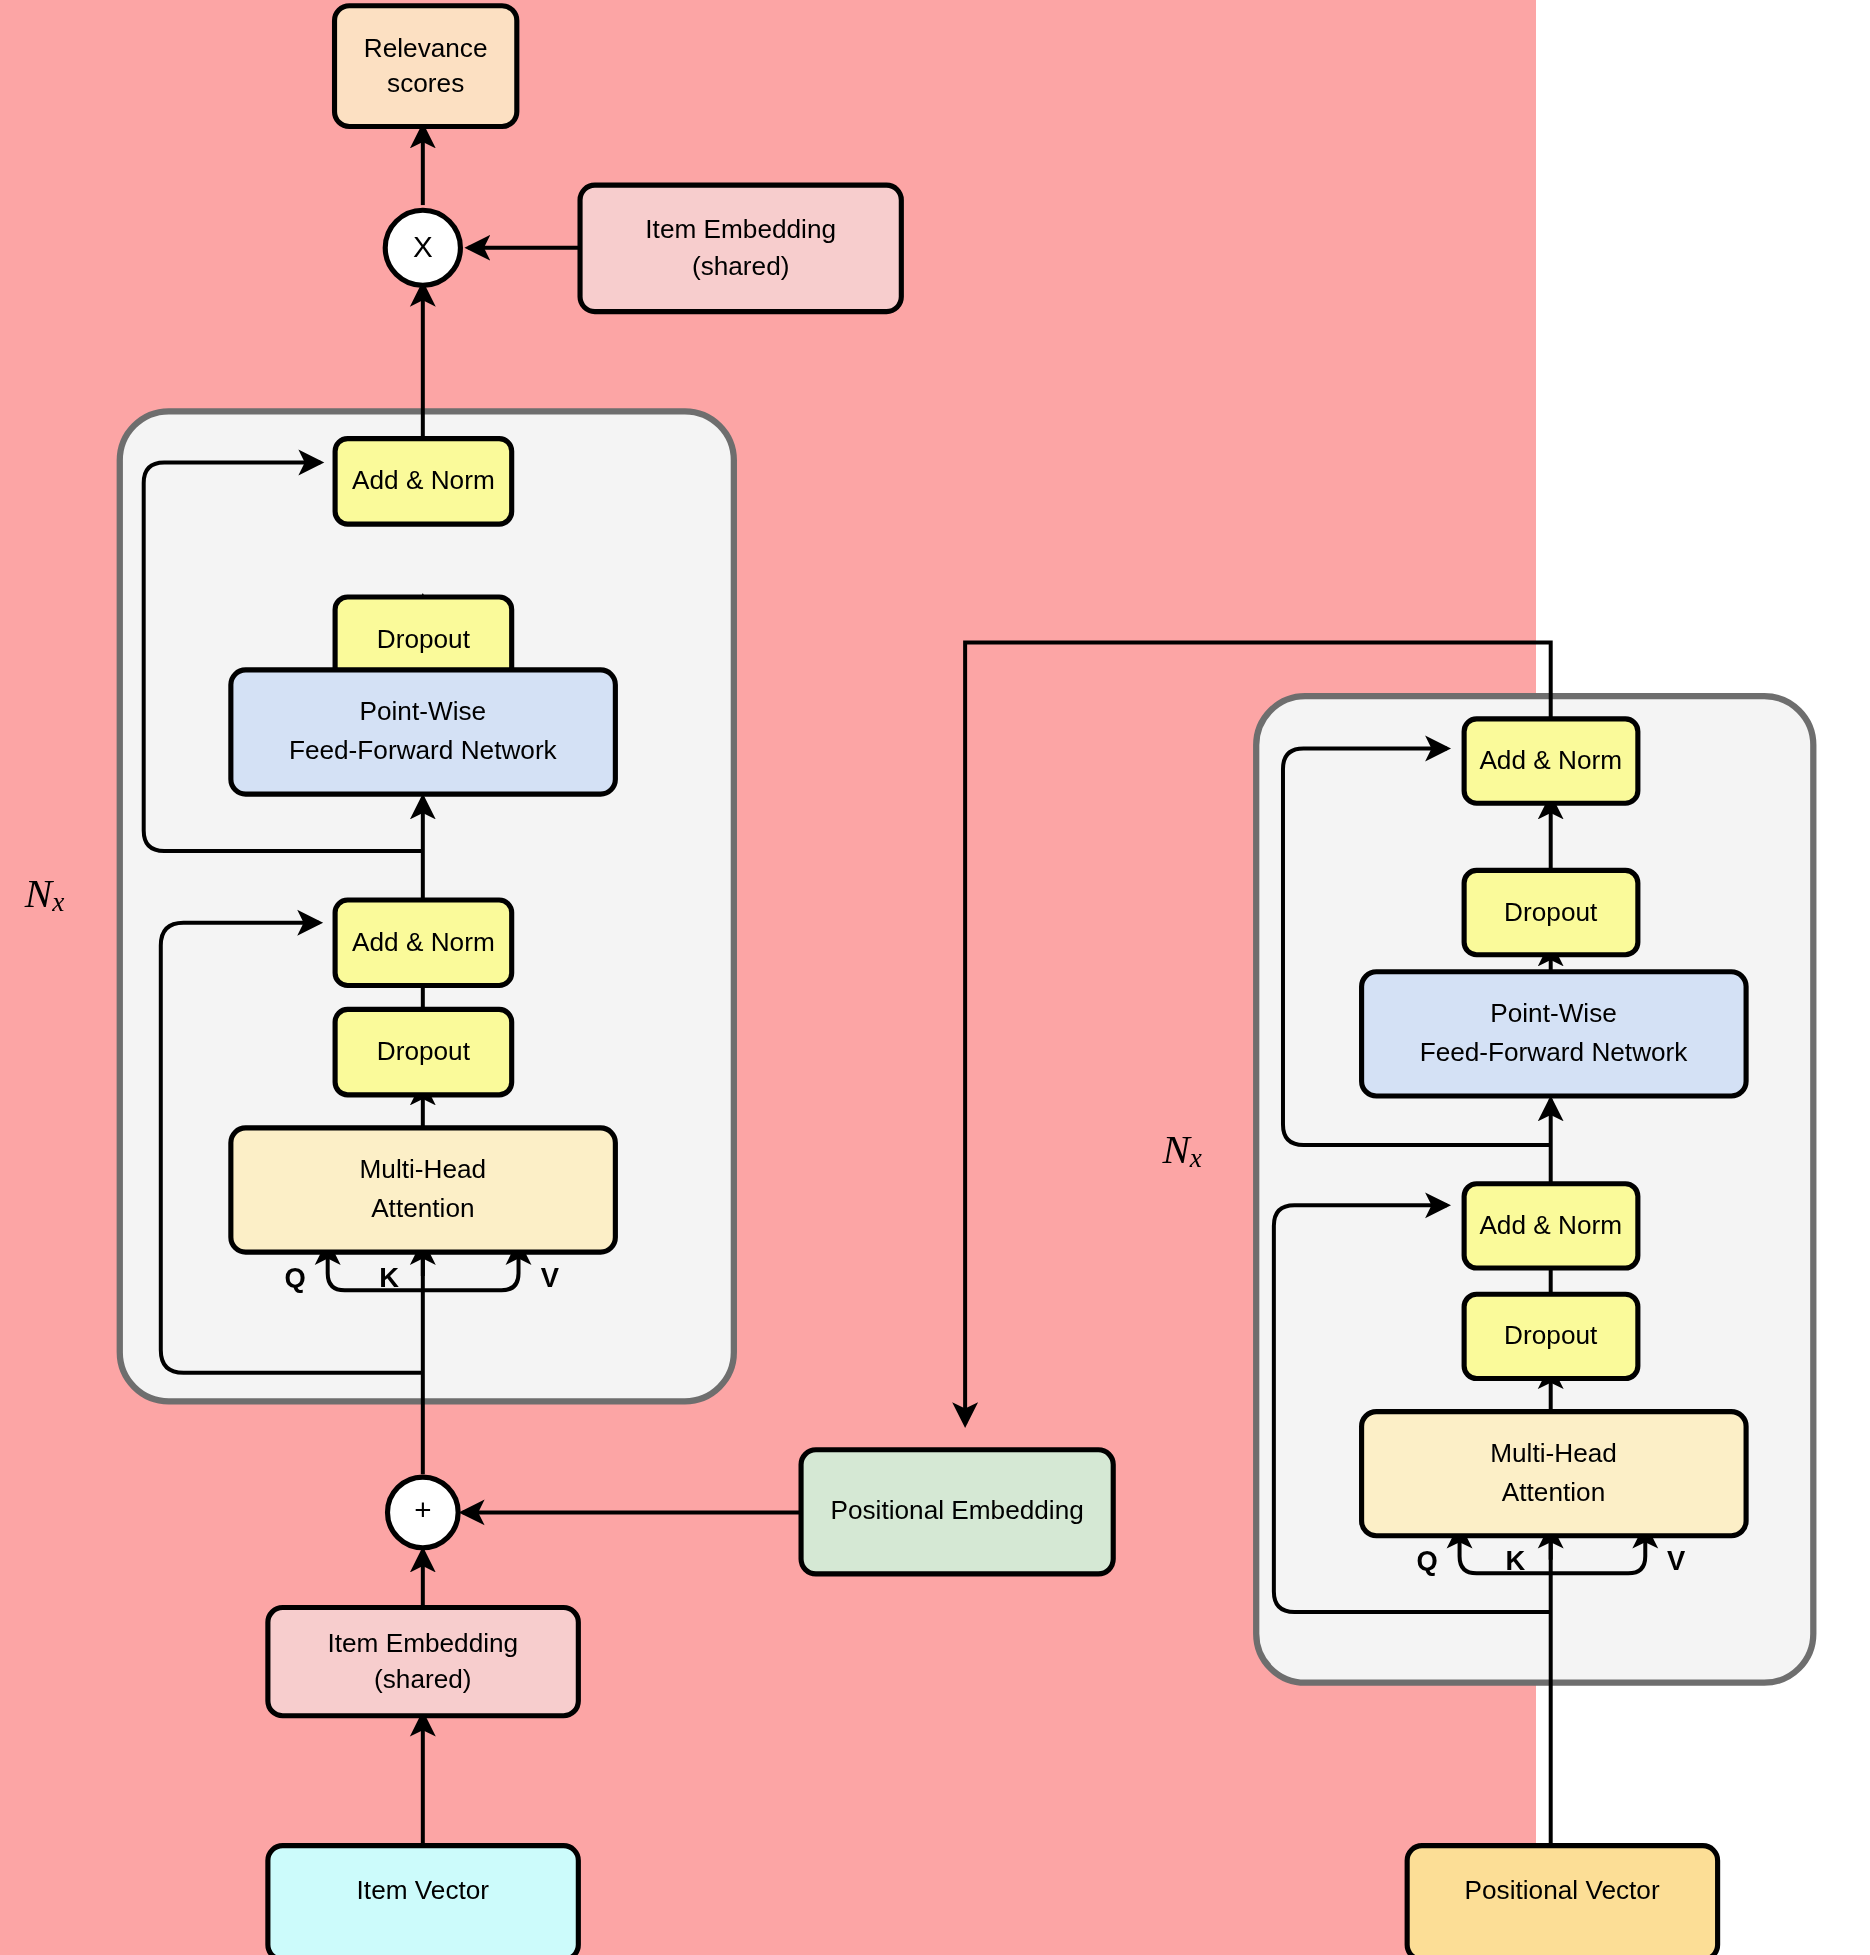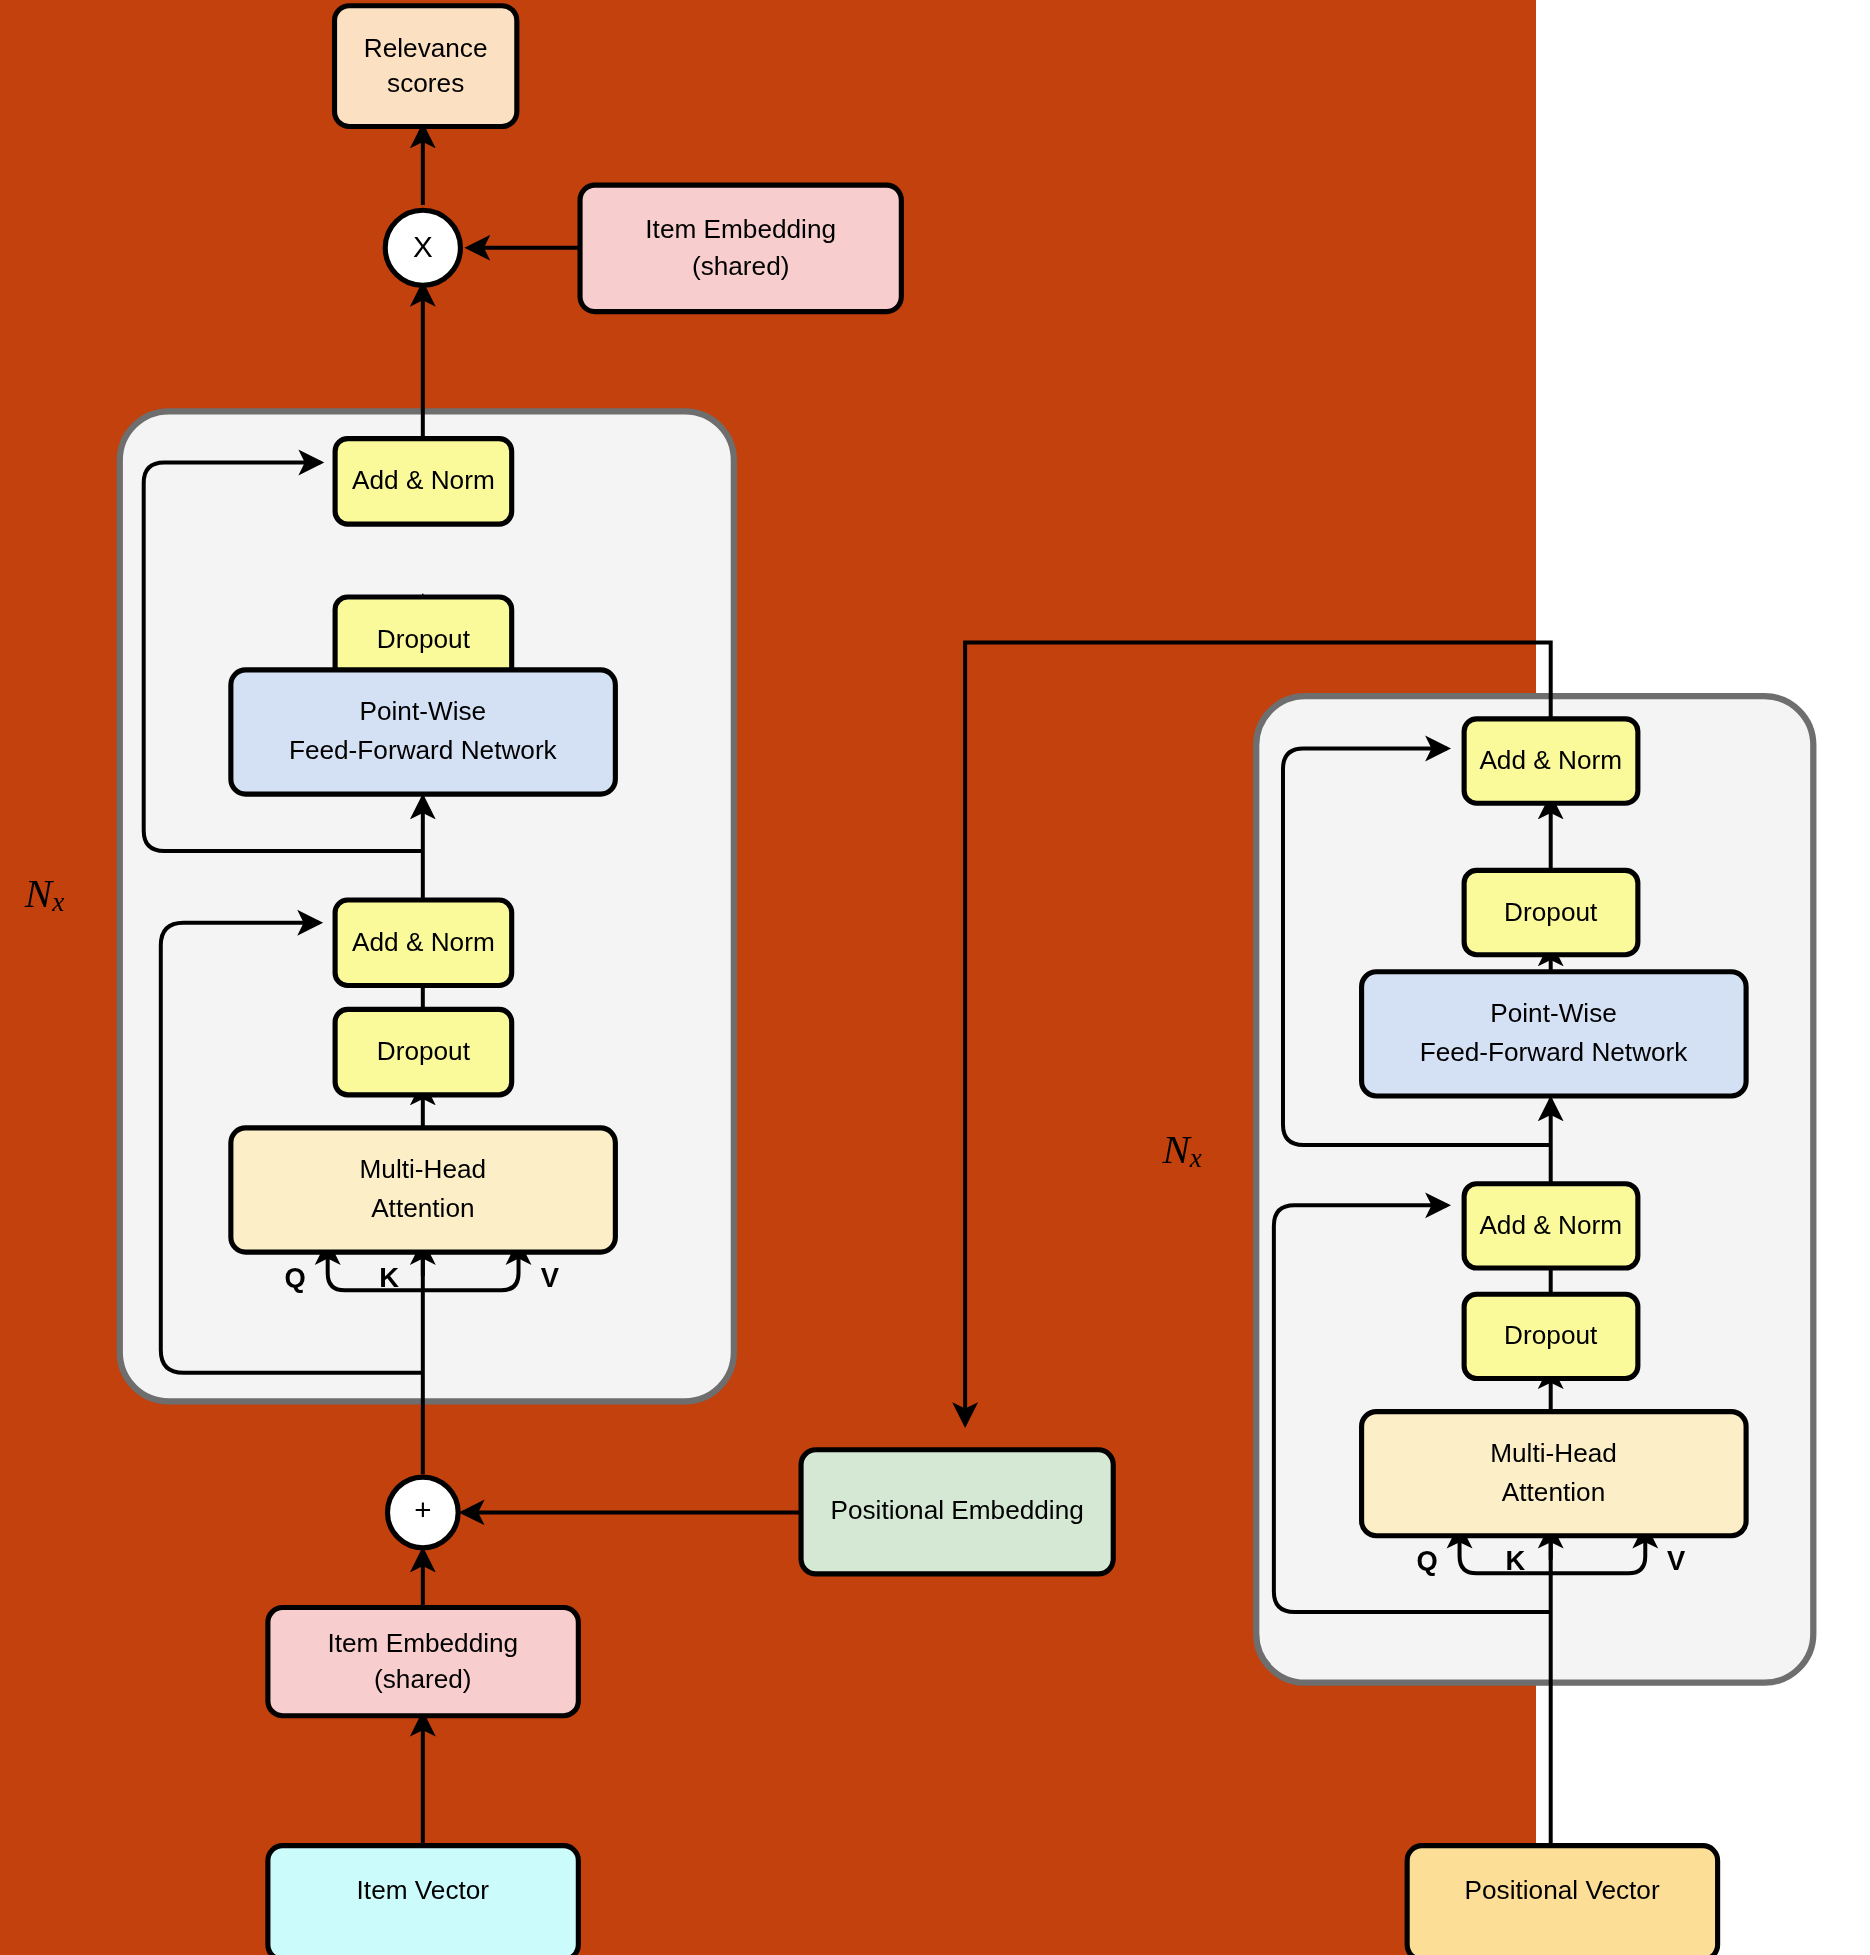--- a/index.html
+++ b/index.html
@@ -10,21 +10,21 @@
   body {
     width: 1871px;
     height: 1955px;
     font-family: "Liberation Sans", sans-serif;
     overflow: hidden;
   }
   #diagram-root {
     position: relative;
     width: 1536px;
     height: 1955px;
-    background: #c2410c;
+    background: #fca5a5;
   }
   svg#diagram {
     display: block;
     width: 1871px;
     height: 1955px;
   }
   .node-rect { stroke: #000000; stroke-width: 9; }
   .group-rect { fill: #f4f4f4; stroke: #6e6e6e; stroke-width: 11; }
   .op-circle { fill: #ffffff; stroke: #000000; stroke-width: 9; }
   .conn { fill: none; stroke: #000000; stroke-width: 7; }

